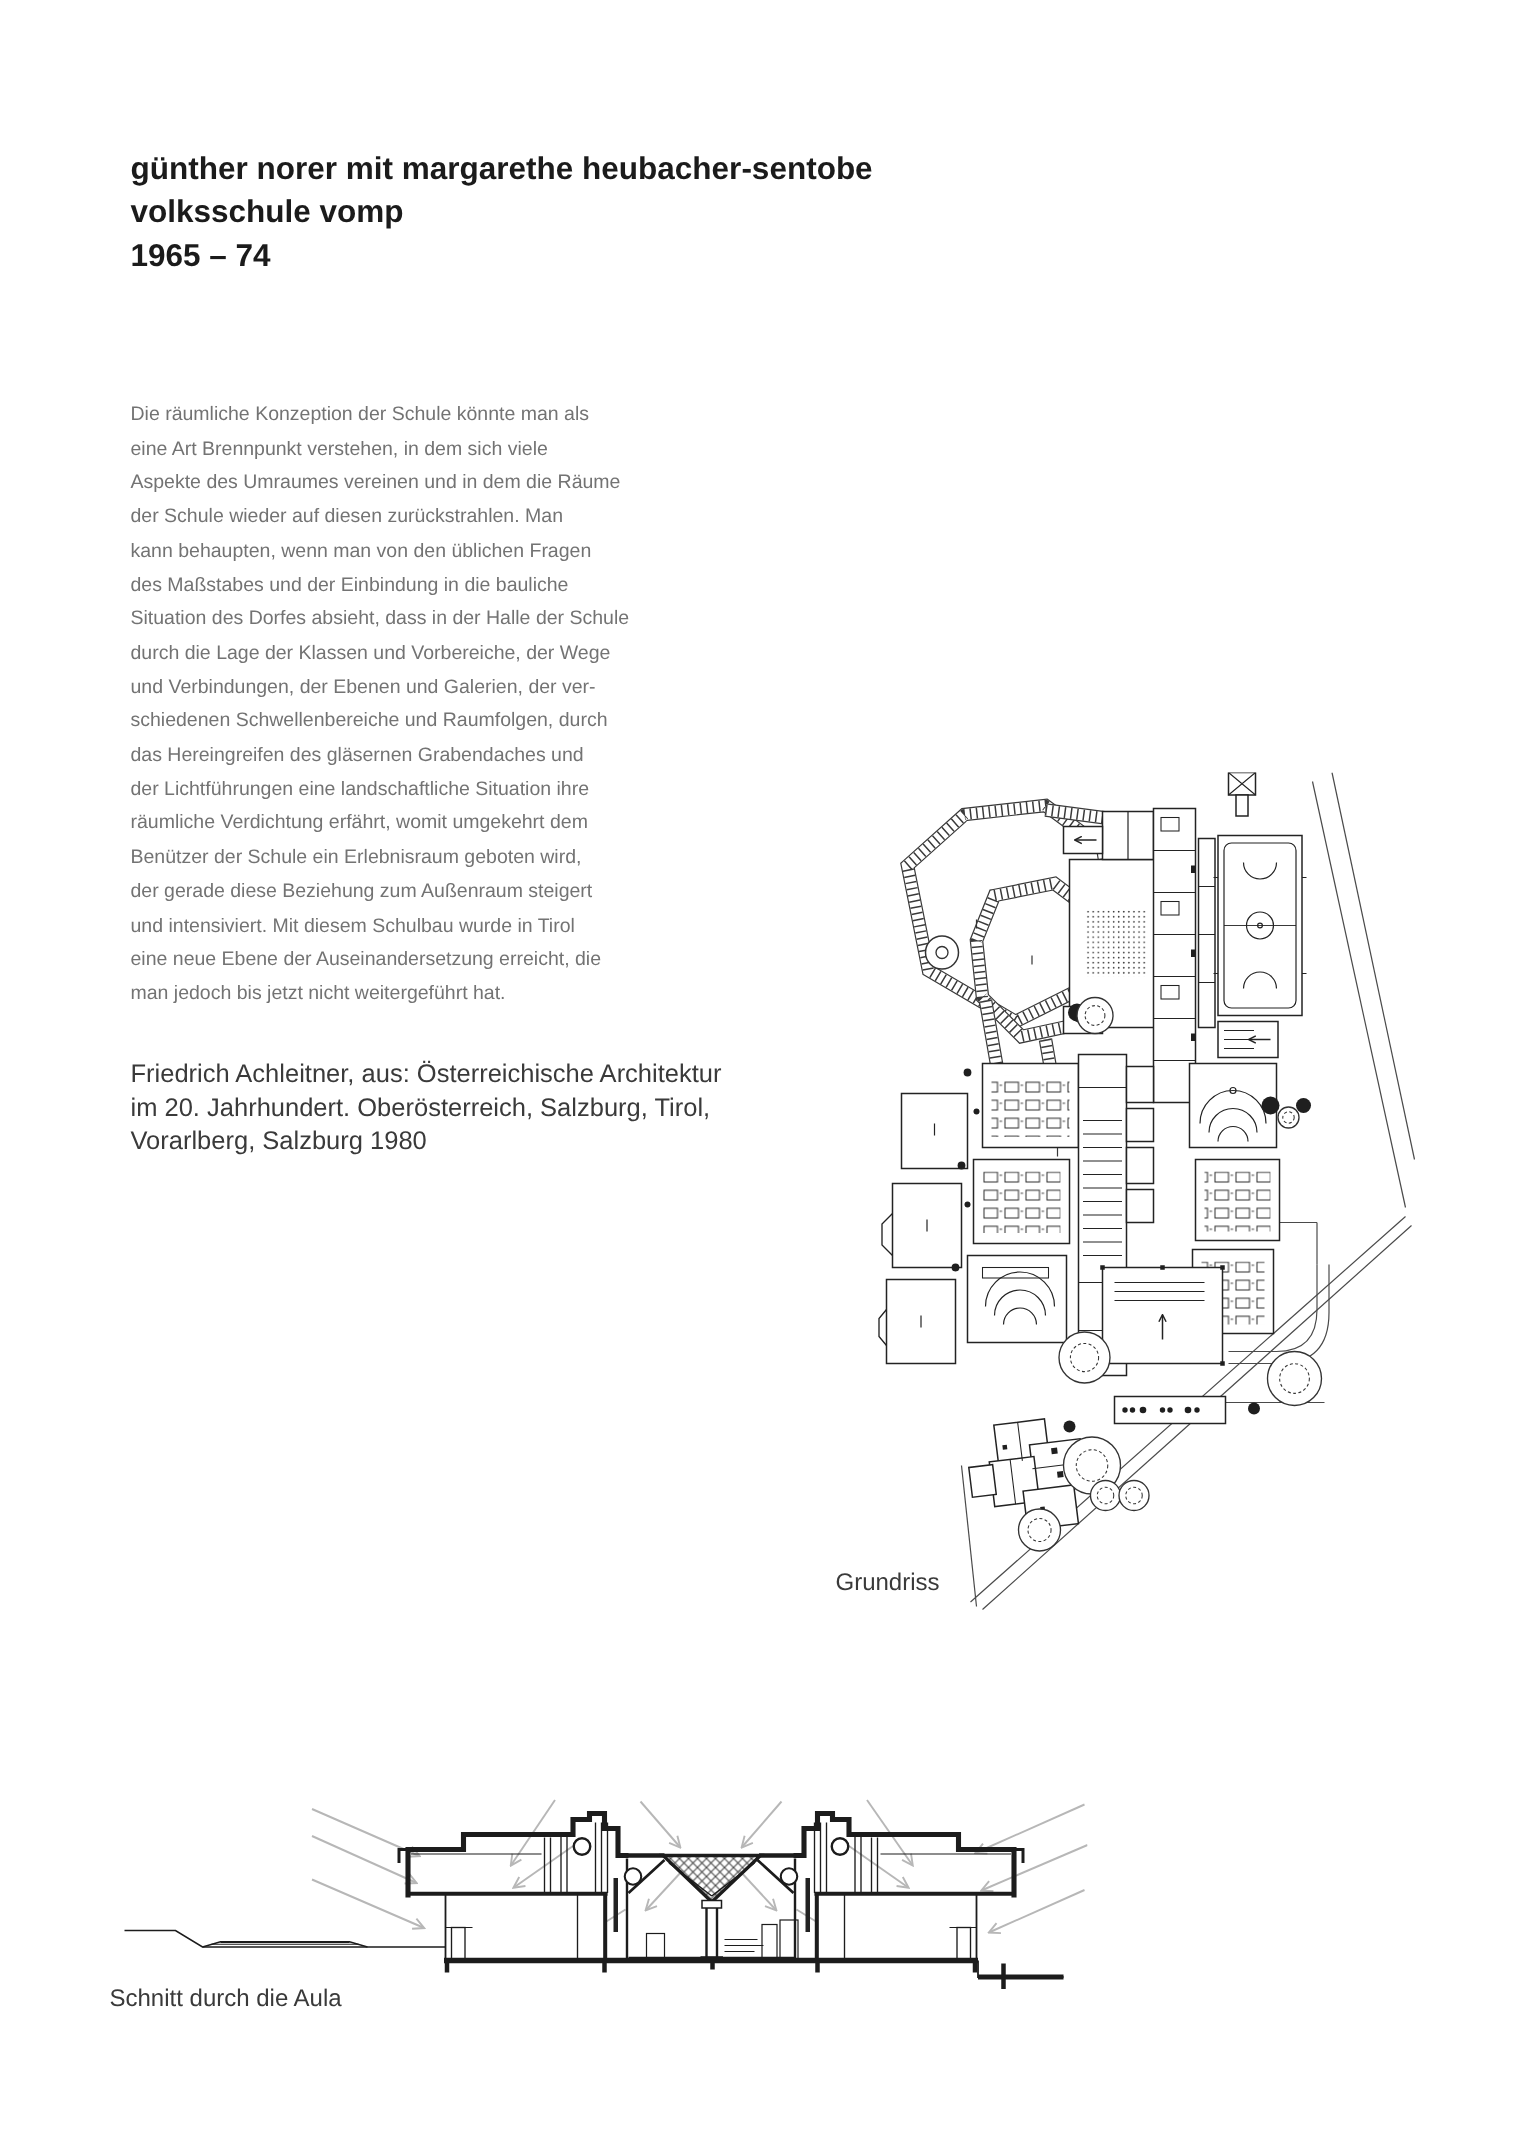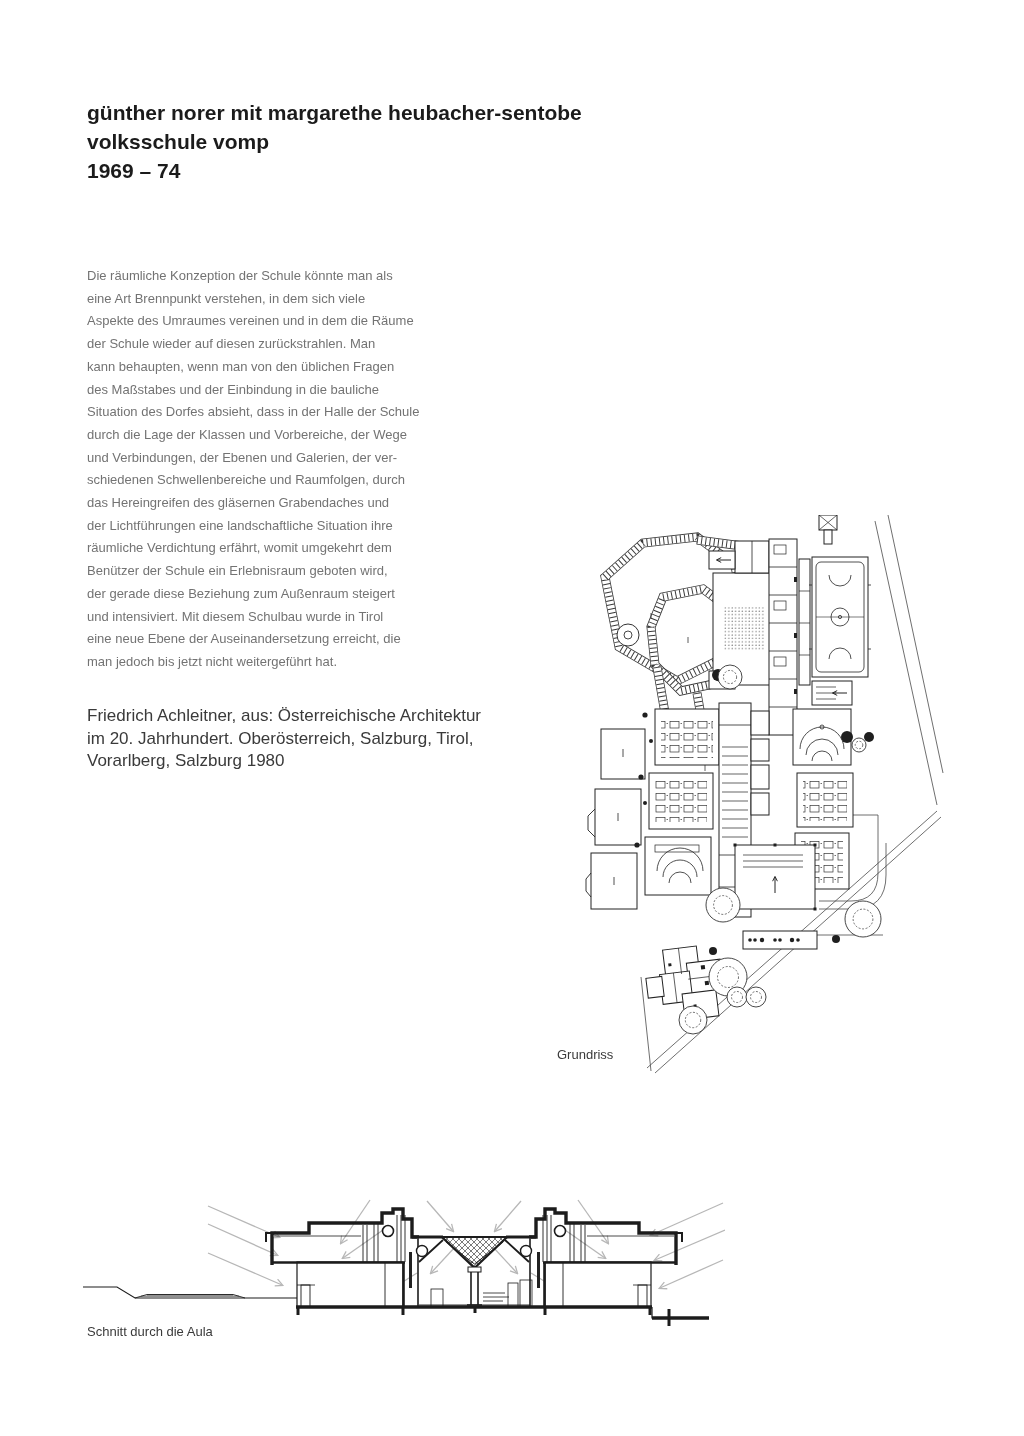--- a/index.html
+++ b/index.html
@@ -5,38 +5,38 @@
   html,body{margin:0;padding:0;background:#ffffff;}
   .page{position:relative;width:1024px;height:1436px;background:#ffffff;overflow:hidden;
         font-family:"Liberation Sans", sans-serif;}
   .title{position:absolute;left:87px;top:84px;width:720px;
          font-size:21px;line-height:29px;font-weight:bold;color:#1b1b1b;
          white-space:pre-line;letter-spacing:0px;}
   .body-text{position:absolute;left:87px;top:252px;width:460px;
          font-size:13px;line-height:22.7px;color:#737373;white-space:pre-line;}
   .credit-text{position:absolute;left:87px;top:688px;width:460px;
          font-size:17px;line-height:22.7px;color:#3a3a3a;white-space:pre-line;}
-  .caption{position:absolute;font-size:13px;color:#3a3a3a;}
+  .caption{position:absolute;font-size:16px;color:#3a3a3a;}
   .cap-plan{left:557px;top:1047px;}
-  .cap-section{left:87px;top:1324px;}
+  .cap-section{left:73px;top:1324px;}
   .fig-plan{position:absolute;left:585px;top:515px;width:360px;height:560px;}
   .fig-section{position:absolute;left:75px;top:1185px;width:650px;height:150px;}
   svg{display:block;}
   .b1{stroke:#3a3a3a;stroke-width:9;fill:none;}
   .b2{stroke:#ffffff;stroke-width:7.4;fill:none;}
   .b3{stroke:#3a3a3a;stroke-width:7.4;fill:none;stroke-dasharray:1 3.2;}
 </style>
 </head>
 <body>
 
 <div class="page">
 
   <h1 class="title">günther norer mit margarethe heubacher-sentobe
 volksschule vomp
-1969 – 74</h1>
+1965 – 74</h1>
 
   <p class="body-text">Die räumliche Konzeption der Schule könnte man als
 eine Art Brennpunkt verstehen, in dem sich viele
 Aspekte des Umraumes vereinen und in dem die Räume
 der Schule wieder auf diesen zurückstrahlen. Man
 kann behaupten, wenn man von den üblichen Fragen
 des Maßstabes und der Einbindung in die bauliche
 Situation des Dorfes absieht, dass in der Halle der Schule
 durch die Lage der Klassen und Vorbereiche, der Wege
 und Verbindungen, der Ebenen und Galerien, der ver-

